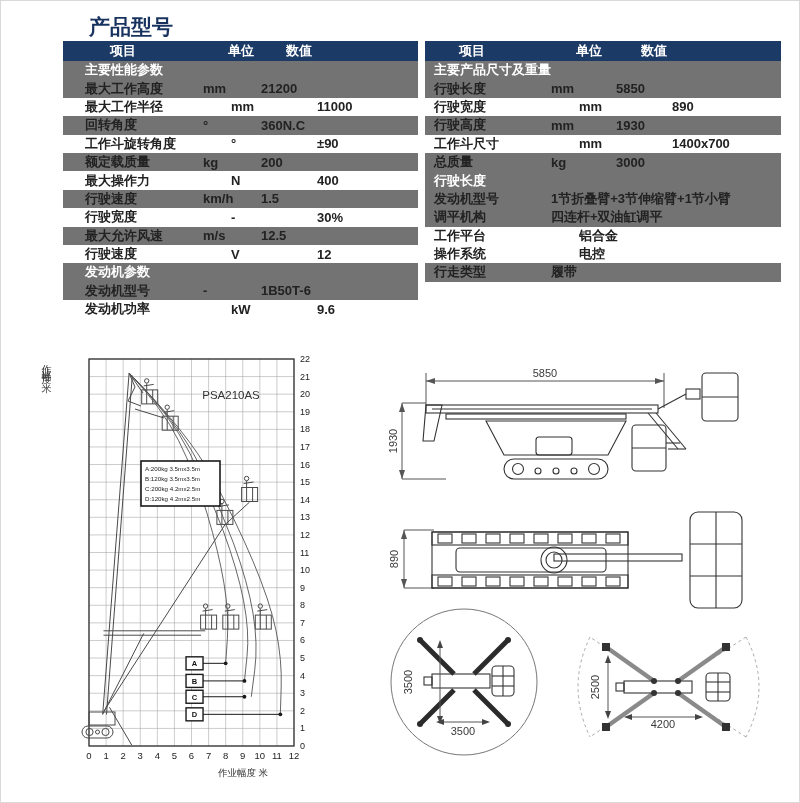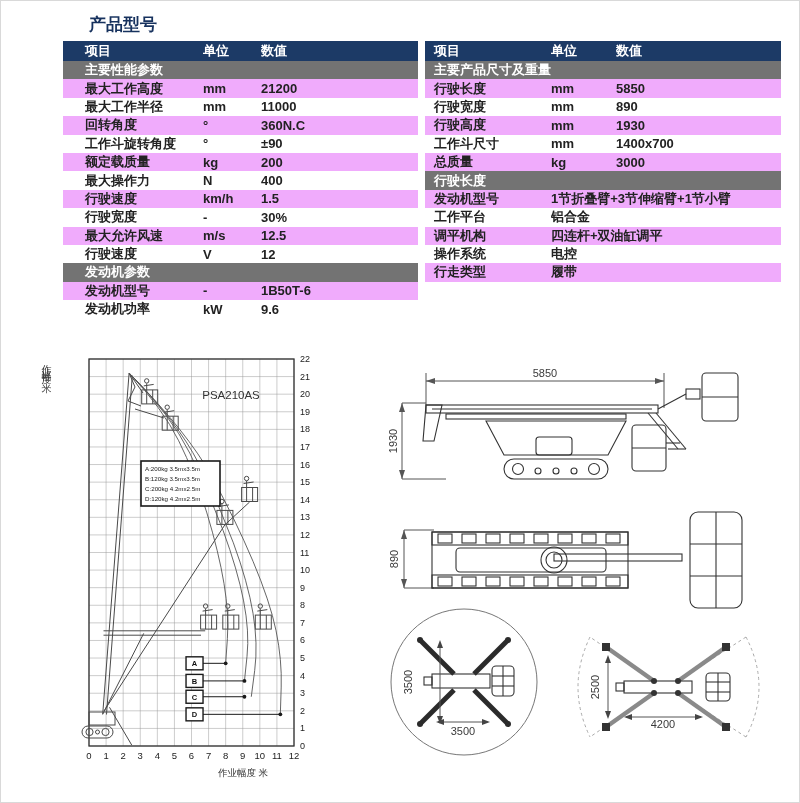--- a/index.html
+++ b/index.html
@@ -1,29 +1,29 @@
 <!DOCTYPE html>
 <html><head>
 <meta charset="utf-8">
 <style>
   html,body{margin:0;padding:0;background:#fff;}
   .page{position:relative;width:800px;height:803px;background:#fff;border:1px solid #d9d9d9;
         font-family:"Liberation Sans","DejaVu Sans",sans-serif;overflow:hidden;box-sizing:border-box;}
-  .title{position:absolute;left:88px;top:12px;font-size:17px;font-weight:bold;color:#17325e;}
+  .title{position:absolute;left:88px;top:12px;font-size:21px;font-weight:bold;color:#17325e;}
   .spec-table{position:absolute;top:40px;font-size:13px;font-weight:600;color:#222;}
   .spec-table .trow{display:grid;align-items:center;height:18.4px;}
   .t-left{left:62px;width:355px;}
   .t-left .trow{grid-template-columns:140px 58px 1fr;}
   .t-right{left:424px;width:356px;}
   .t-right .trow{grid-template-columns:126px 65px 1fr;}
-  .trow.thead{background:#1c3a66;color:#fff;height:20px;font-weight:700;}
+  .trow.thead{background:#1c3a66;color:#fff;height:20px;font-weight:700;padding-left:25px;}
   .trow.tsection{background:#737373;color:#fff;font-weight:700;}
   .trow.tsection span{grid-column:1 / -1;}
-  .trow.gray{background:#f0abfc;}
-  .trow.white{background:#ffffff;}
+  .trow.gray{background:#737373;}
+  .trow.white{background:#ffffff;gap:28px;}
   .t-left .trow span:first-child{padding-left:22px;}
   .t-right .trow span:first-child{padding-left:9px;}
   .trow span{white-space:nowrap;overflow:hidden;}
   .chart-wrap{position:absolute;left:30px;top:348px;width:290px;height:447px;}
   .ylab{position:absolute;left:8px;top:8px;writing-mode:vertical-rl;letter-spacing:3px;
         font-size:10px;color:#333;}
   svg text{font-family:"Liberation Sans","DejaVu Sans",sans-serif;}
   .dimnum{font-size:11px;fill:#3a3a3a;}
   .art{stroke:#555;fill:none;stroke-width:1;}
   .artd{stroke:#333;fill:none;stroke-width:1.1;}
@@ -141,27 +141,27 @@
         <span>kg</span>
         <span>3000</span>
       </div>
       <div class="trow tsection">
         <span>行驶长度</span>
       </div>
       <div class="trow gray">
         <span>发动机型号</span>
         <span style="grid-column: 2 / -1;">1节折叠臂+3节伸缩臂+1节小臂</span>
       </div>
+      <div class="trow gray">
+        <span>调平机构</span>
+        <span style="grid-column: 2 / -1;">四连杆+双油缸调平</span>
+      </div>
       <div class="trow white">
         <span>工作平台</span>
         <span style="grid-column: 2 / -1;">铝合金</span>
-      </div>
-      <div class="trow gray">
-        <span>调平机构</span>
-        <span style="grid-column: 2 / -1;">四连杆+双油缸调平</span>
       </div>
       <div class="trow white">
         <span>操作系统</span>
         <span style="grid-column: 2 / -1;">电控</span>
       </div>
       <div class="trow gray">
         <span>行走类型</span>
         <span style="grid-column: 2 / -1;">履带</span>
       </div>
     </div>

